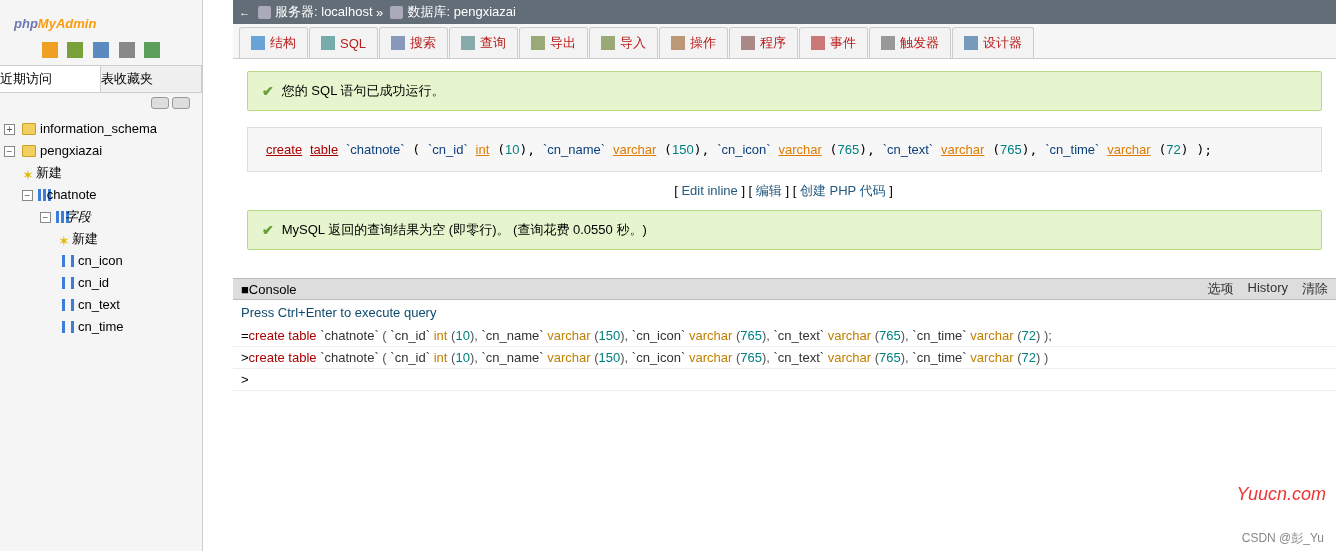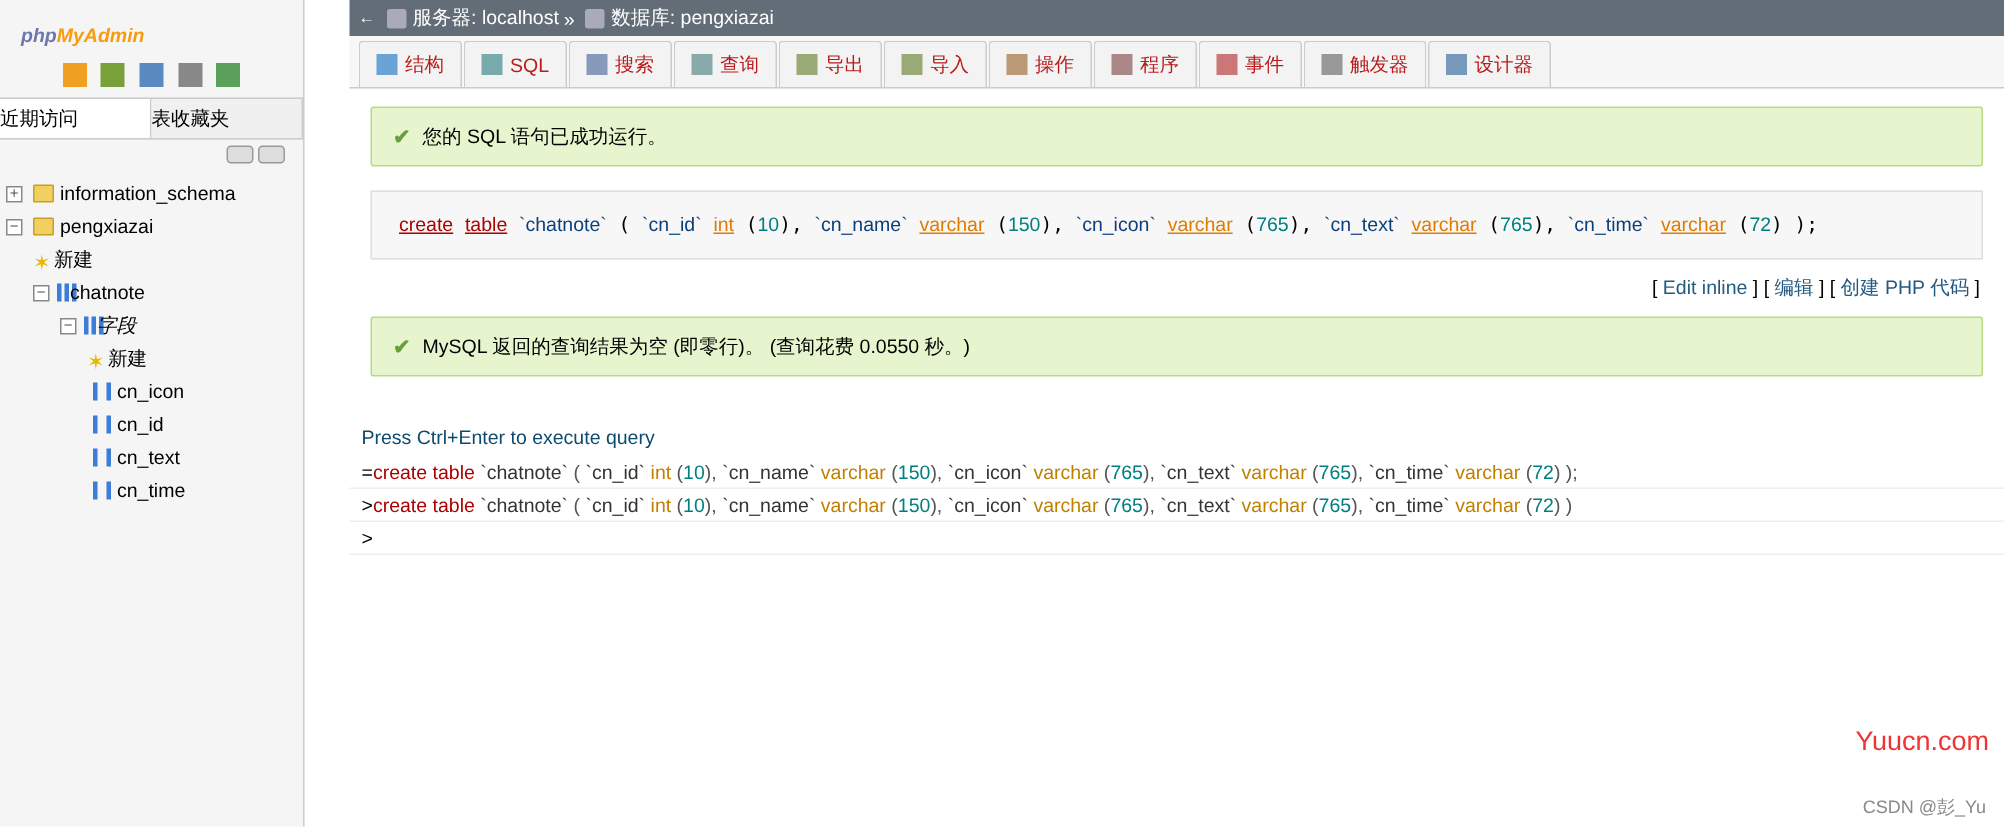--- a/index.html
+++ b/index.html
@@ -34,34 +34,34 @@
 .mtab .lbl{color:#b91c1c}
 .content{padding:12px 14px}
 .success{background:#e6f5cd;border:1px solid #b8da83;padding:10px 14px;border-radius:2px;margin-bottom:16px;display:flex;align-items:center;gap:8px}
 .chk{color:#6aa03a;font-weight:bold;font-size:14px}
 .codebox{background:#f7f7f7;border:1px solid #ddd;padding:14px 18px;margin-bottom:6px;font-family:monospace;font-size:13px;white-space:nowrap;overflow:auto}
 .kw-c{color:#a00;text-decoration:underline}
 .kw-t{color:#e07b00;text-decoration:underline}
 .id{color:#0b3f7a}
 .num{color:#008080}
 .str{color:#333}
-.actions{text-align:right;font-size:13px;padding:4px 2px 10px 0}
+.actions{text-align:center;font-size:13px;padding:4px 2px 10px 0}
 .actions a{color:#235a81;text-decoration:none}
 .console-bar{background:#ddd;height:22px;display:flex;align-items:center;padding:0 8px;border-top:1px solid #bbb;border-bottom:1px solid #bbb}
 .console-bar .right{margin-left:auto;display:flex;gap:14px;color:#333}
 .console-bar .right span{cursor:pointer}
 .console{font-family:monospace;font-size:13px;line-height:21px}
 .console .line{padding:0 8px;border-bottom:1px solid #eee;white-space:nowrap;overflow:hidden}
 .console .hint{color:#0c4a6e;padding:2px 8px}
 .kw2{color:#a00}
 .ty{color:#c08000}
 .nm{color:#008080}
 .sym{color:#555}
 .footer{position:absolute;bottom:4px;right:12px;color:#888;font-size:12px}
-.wm{position:absolute;right:10px;bottom:46px;color:#e33;font-size:18px}
+.wm{position:absolute;right:10px;bottom:46px;color:#e33;font-style:italic;font-size:18px}
 .arr{color:#fff;margin-right:4px;font-size:11px}
 </style>
 </head>
 <body>
 
 <div class="sidebar">
   <div class="logo">
     <span class="logo-txt"><span class="p1">php</span><span class="p2">MyAdmin</span></span>
   </div>
   <div class="toolbar-icons">
@@ -190,20 +190,28 @@
     <div class="actions">
       [ <a href="#">Edit inline</a> ] [ <a href="#">编辑</a> ] [ <a href="#">创建 PHP 代码</a> ]
     </div>
 
     <div class="success">
       <span class="chk">✔</span>
       <span>MySQL 返回的查询结果为空 (即零行)。 (查询花费 0.0550 秒。)</span>
     </div>
   </div>
 
+  <div class="console-bar">
+    <span>■<span>Console</span></span>
+    <div class="right">
+      <span>选项</span>
+      <span>History</span>
+      <span>清除</span>
+    </div>
+  </div>
   <div class="console">
     <div class="hint">Press Ctrl+Enter to execute query</div>
     <div class="line">=<span class="kw2">create</span> <span class="kw2">table</span> <span class="str">`chatnote`</span> <span class="sym">(</span> <span class="str">`cn_id`</span> <span class="ty">int</span> <span class="sym">(</span><span class="nm">10</span><span class="sym">),</span> <span class="str">`cn_name`</span> <span class="ty">varchar</span> <span class="sym">(</span><span class="nm">150</span><span class="sym">),</span> <span class="str">`cn_icon`</span> <span class="ty">varchar</span> <span class="sym">(</span><span class="nm">765</span><span class="sym">),</span> <span class="str">`cn_text`</span> <span class="ty">varchar</span> <span class="sym">(</span><span class="nm">765</span><span class="sym">),</span> <span class="str">`cn_time`</span> <span class="ty">varchar</span> <span class="sym">(</span><span class="nm">72</span><span class="sym">) );</span></div>
     <div class="line">&gt;<span class="kw2">create</span> <span class="kw2">table</span> <span class="str">`chatnote`</span> <span class="sym">(</span> <span class="str">`cn_id`</span> <span class="ty">int</span> <span class="sym">(</span><span class="nm">10</span><span class="sym">),</span> <span class="str">`cn_name`</span> <span class="ty">varchar</span> <span class="sym">(</span><span class="nm">150</span><span class="sym">),</span> <span class="str">`cn_icon`</span> <span class="ty">varchar</span> <span class="sym">(</span><span class="nm">765</span><span class="sym">),</span> <span class="str">`cn_text`</span> <span class="ty">varchar</span> <span class="sym">(</span><span class="nm">765</span><span class="sym">),</span> <span class="str">`cn_time`</span> <span class="ty">varchar</span> <span class="sym">(</span><span class="nm">72</span><span class="sym">) )</span></div>
     <div class="line">&gt;</div>
   </div>
 
   <div class="wm">Yuucn.com</div>
   <div class="footer">CSDN @彭_Yu</div>
 </div>

